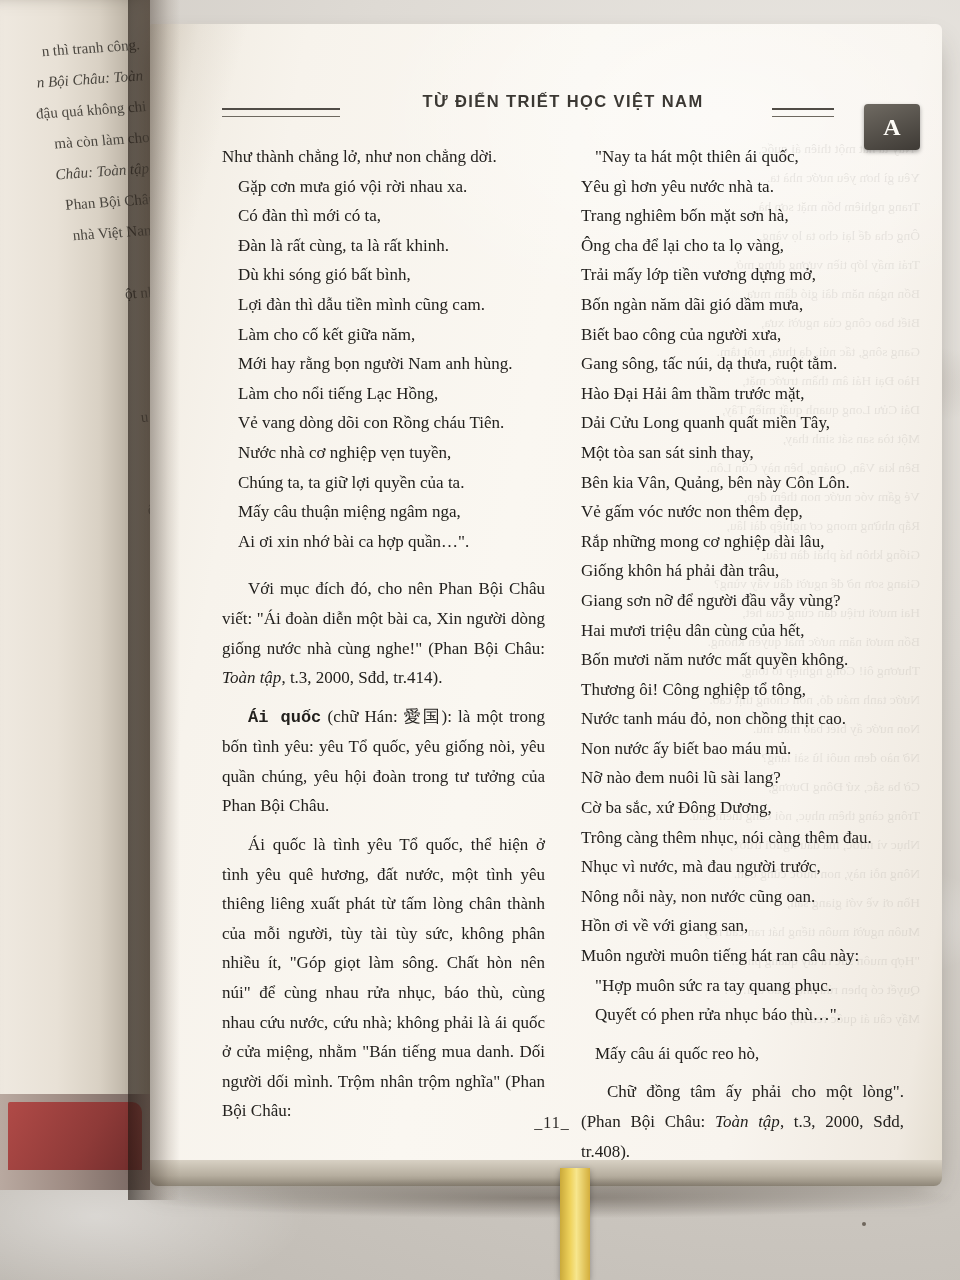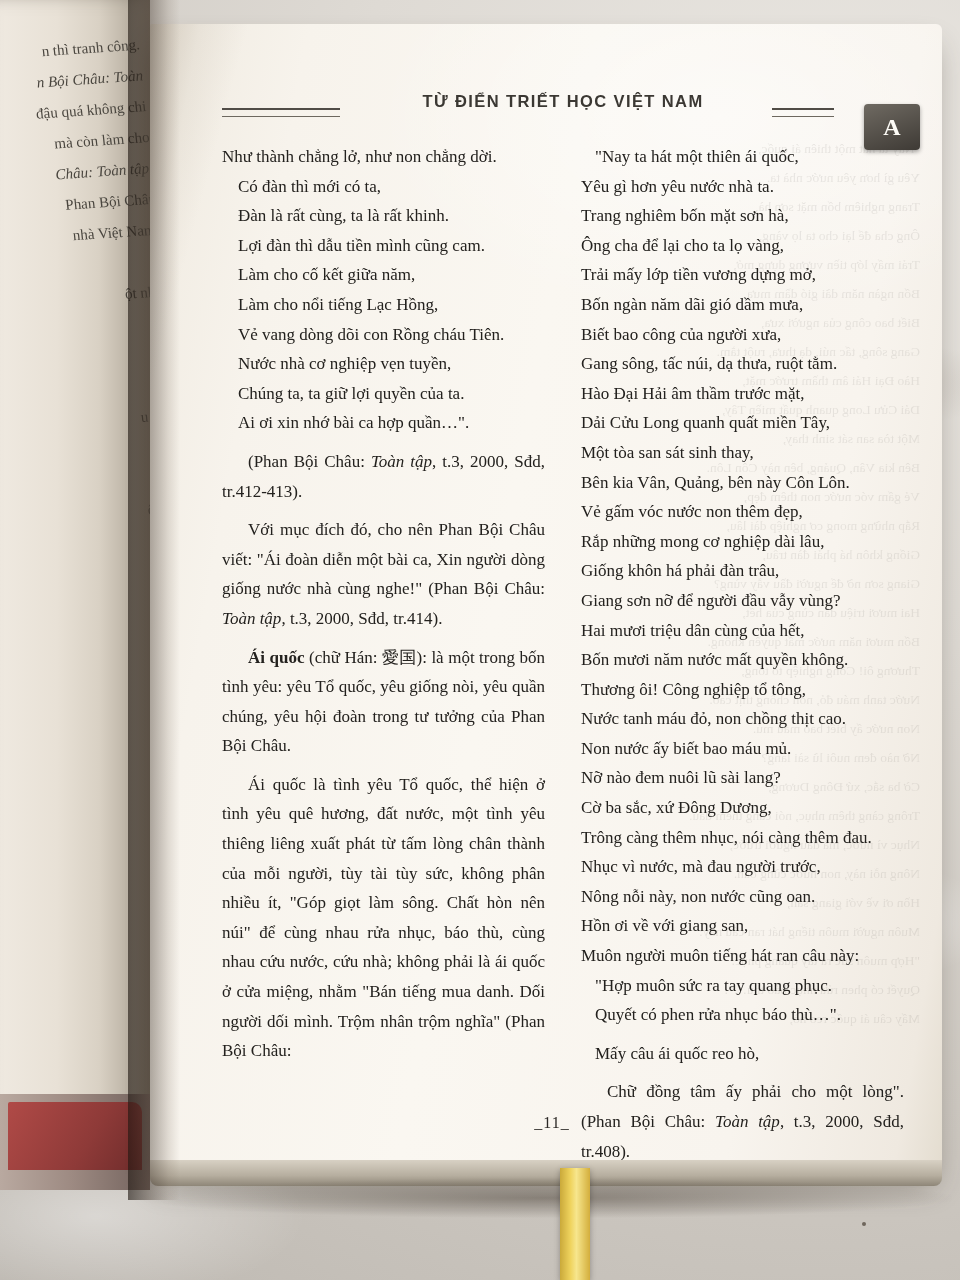--- a/index.html
+++ b/index.html
@@ -184,21 +184,21 @@
     font-size: 17px;
     line-height: 29.6px;
     text-align: justify;
   }
   .col p { margin: 0; }
   .verse { margin: 0; white-space: nowrap; text-indent: 16px; }
   .verse.first { text-indent: 0; }
   .para { margin: 0; text-indent: 26px; text-align: justify; }
   .gap { height: 9px; }
   .it { font-style: italic; }
-  .bd { font-weight: 700; }
+  .bd { font-weight: 700; font-family: Liberation Mono, monospace; }
   .col-right .verse { text-indent: 0; }
   .col-right .verse.ind { text-indent: 14px; }
 
   .folio {
     position: absolute;
     bottom: 44px;
     left: 12px; right: 0;
     text-align: center;
     font-size: 16px;
     color: #2b2825;
@@ -341,33 +341,36 @@
     <div class="rule-right"></div>
     <div class="running-head">TỪ ĐIỂN TRIẾT HỌC VIỆT NAM</div>
     <div class="letter-tab">
       <span>A</span>
     </div>
 
     <div class="columns">
 
       <div class="col col-left">
         <p class="verse first">Như thành chẳng lở, như non chẳng dời.</p>
+        <p class="verse">Gặp cơn mưa gió vội rời nhau xa.</p>
         <p class="verse">Có đàn thì mới có ta,</p>
         <p class="verse">Đàn là rất cùng, ta là rất khinh.</p>
+        <p class="verse">Dù khi sóng gió bất bình,</p>
         <p class="verse">Lợi đàn thì dẫu tiền mình cũng cam.</p>
         <p class="verse">Làm cho cố kết giữa năm,</p>
+        <p class="verse">Mới hay rằng bọn người Nam anh hùng.</p>
         <p class="verse">Làm cho nổi tiếng Lạc Hồng,</p>
         <p class="verse">Vẻ vang dòng dõi con Rồng cháu Tiên.</p>
         <p class="verse">Nước nhà cơ nghiệp vẹn tuyền,</p>
         <p class="verse">Chúng ta, ta giữ lợi quyền của ta.</p>
+        <p class="verse">Mấy câu thuận miệng ngâm nga,</p>
         <p class="verse">Ai ơi xin nhớ bài ca hợp quần…".</p>
 
         <div class="gap"></div>
 
-        <p class="para"><span>(Phan Bội Châu: </span><span class="it">Toàn tập</span><span>, t.3, 2000, Sđd, tr.412-413).</span></p>
 
         <div class="gap"></div>
 
         <p class="para"><span>Với mục đích đó, cho nên Phan Bội Châu viết: "Ái đoàn diễn một bài ca, Xin người dòng giống nước nhà cùng nghe!" (Phan Bội Châu: </span><span class="it">Toàn tập</span><span>, t.3, 2000, Sđd, tr.414).</span></p>
 
         <div class="gap"></div>
 
         <p class="para"><span class="bd">Ái quốc</span><span> (chữ Hán: </span><span>愛国</span><span>): là một trong bốn tình yêu: yêu Tổ quốc, yêu giống nòi, yêu quần chúng, yêu hội đoàn trong tư tưởng của Phan Bội Châu.</span></p>
 
         <div class="gap"></div>

